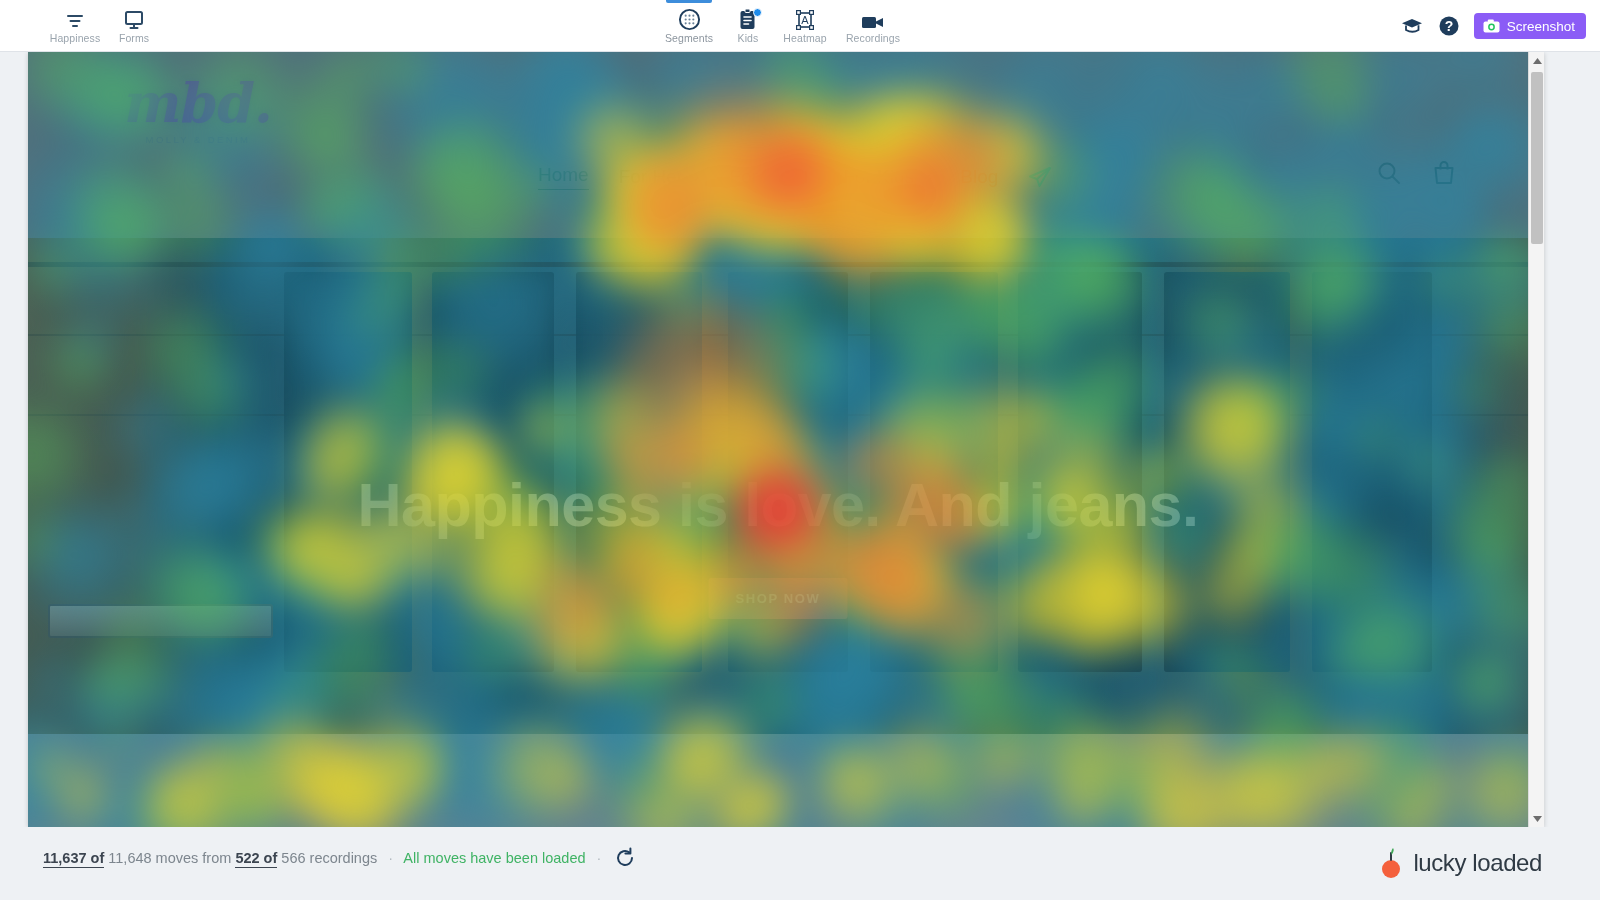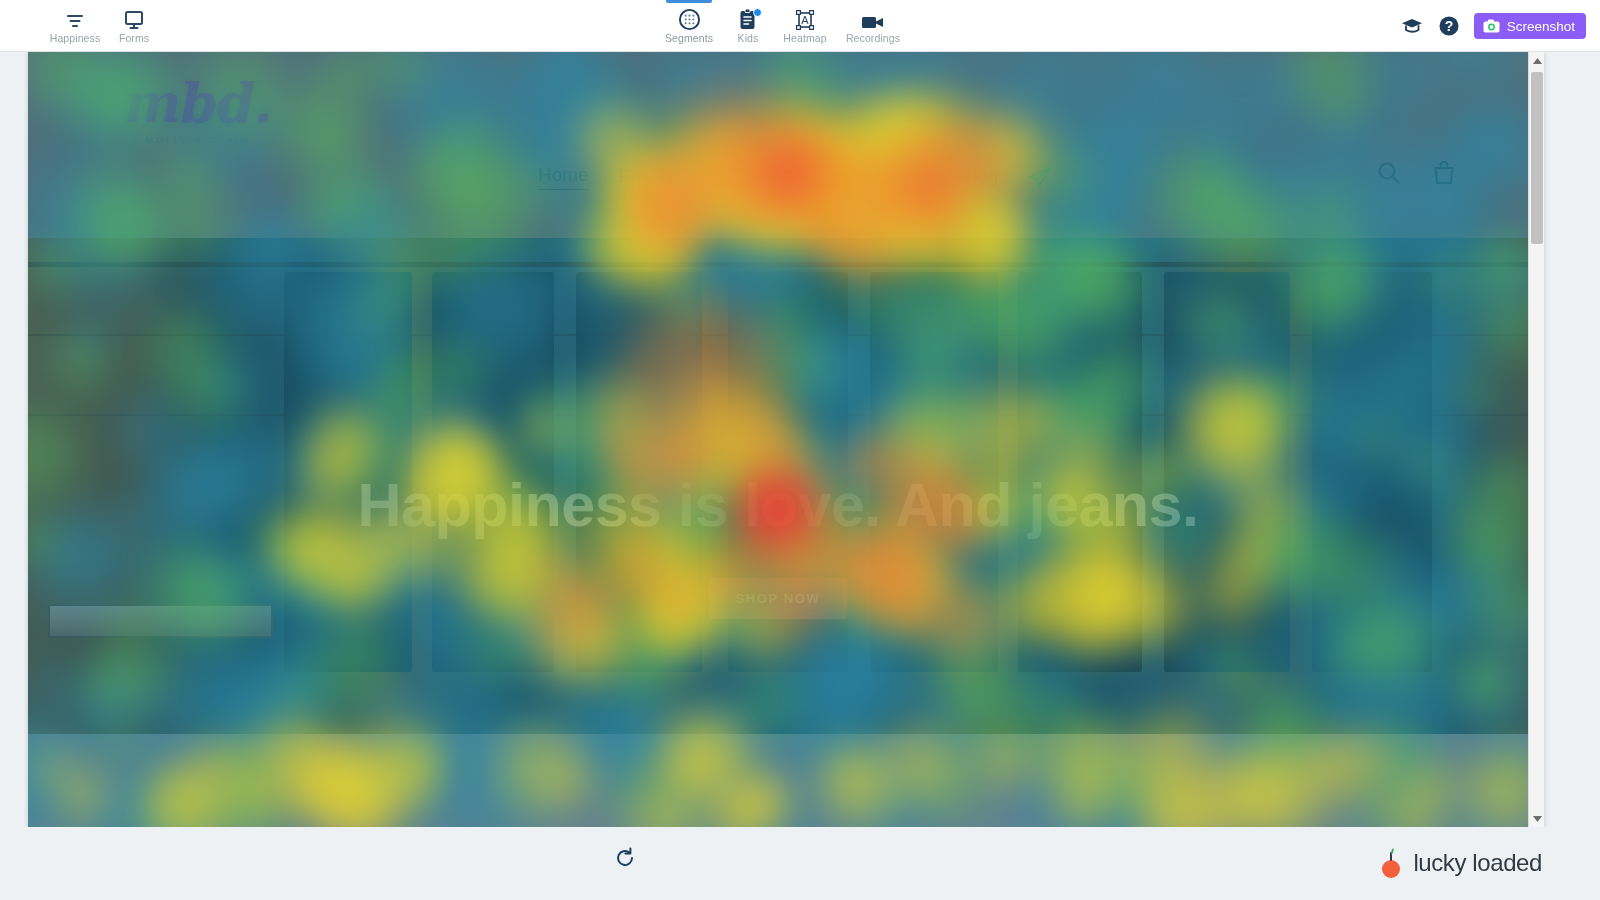--- a/index.html
+++ b/index.html
@@ -975,20 +975,29 @@
     <div id="sb-thumb"></div>
     <div class="sb-arrow" id="sb-down">
       <svg width="9" height="6" viewBox="0 0 9 6">
           <path d="M0 0 L9 0 L4.5 6 Z" fill="#6d6d6d"></path>
         </svg>
     </div>
   </div>
 </div>
 
 <div id="statusbar">
+  <div id="status-text">
+    <b>11,637 of</b>
+    <span>11,648 moves from</span>
+    <b>522 of</b>
+    <span>566 recordings</span>
+    <span class="sep">·</span>
+    <span class="loaded">All moves have been loaded</span>
+    <span class="sep">·</span>
+  </div>
 
   <div id="refresh-btn">
     <svg width="22" height="22" viewBox="0 0 22 22">
       <path d="M18 11 A7 7 0 1 1 15.2 5.4" fill="none" stroke="#1f3d5c" stroke-width="2" stroke-linecap="round"></path>
       <path d="M16.4 1.4 L16.4 6.4 L11.4 6.4" fill="none" stroke="#1f3d5c" stroke-width="2" stroke-linecap="round" stroke-linejoin="round"></path>
     </svg>
   </div>
 
   <div id="lo-logo">
     <span style="display:flex">

